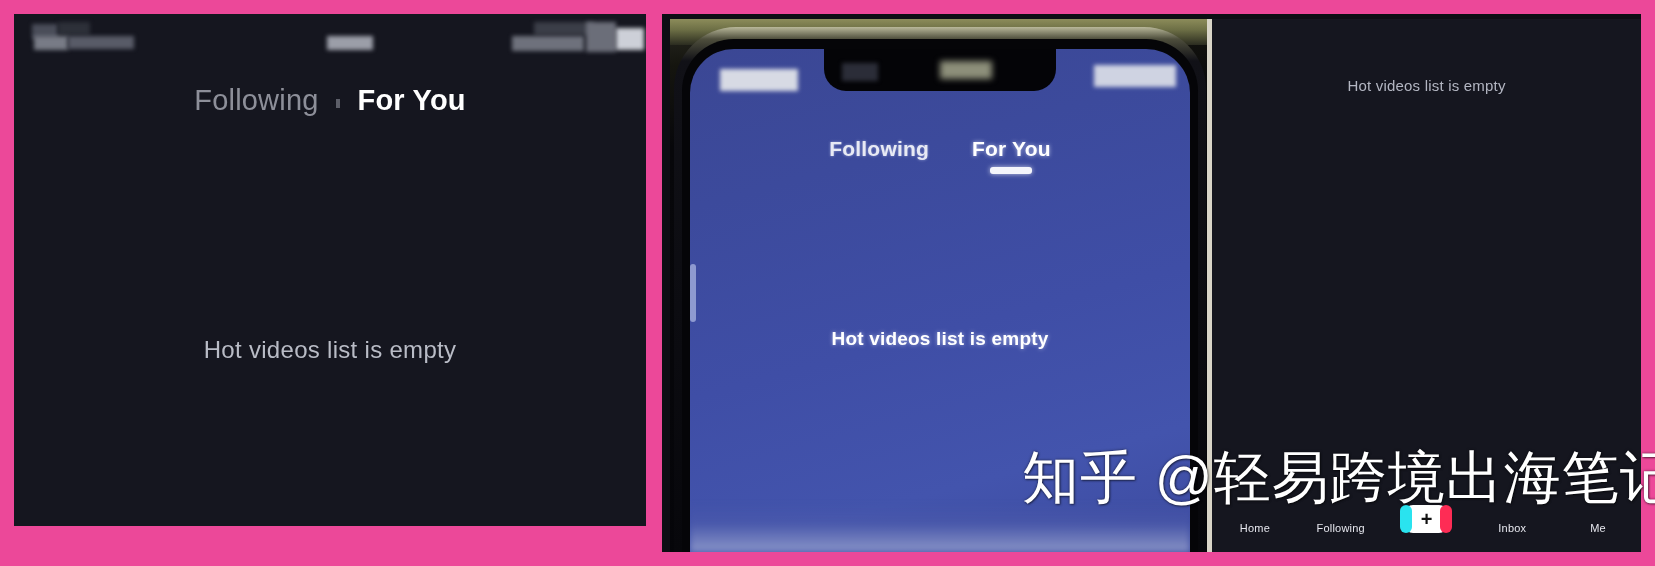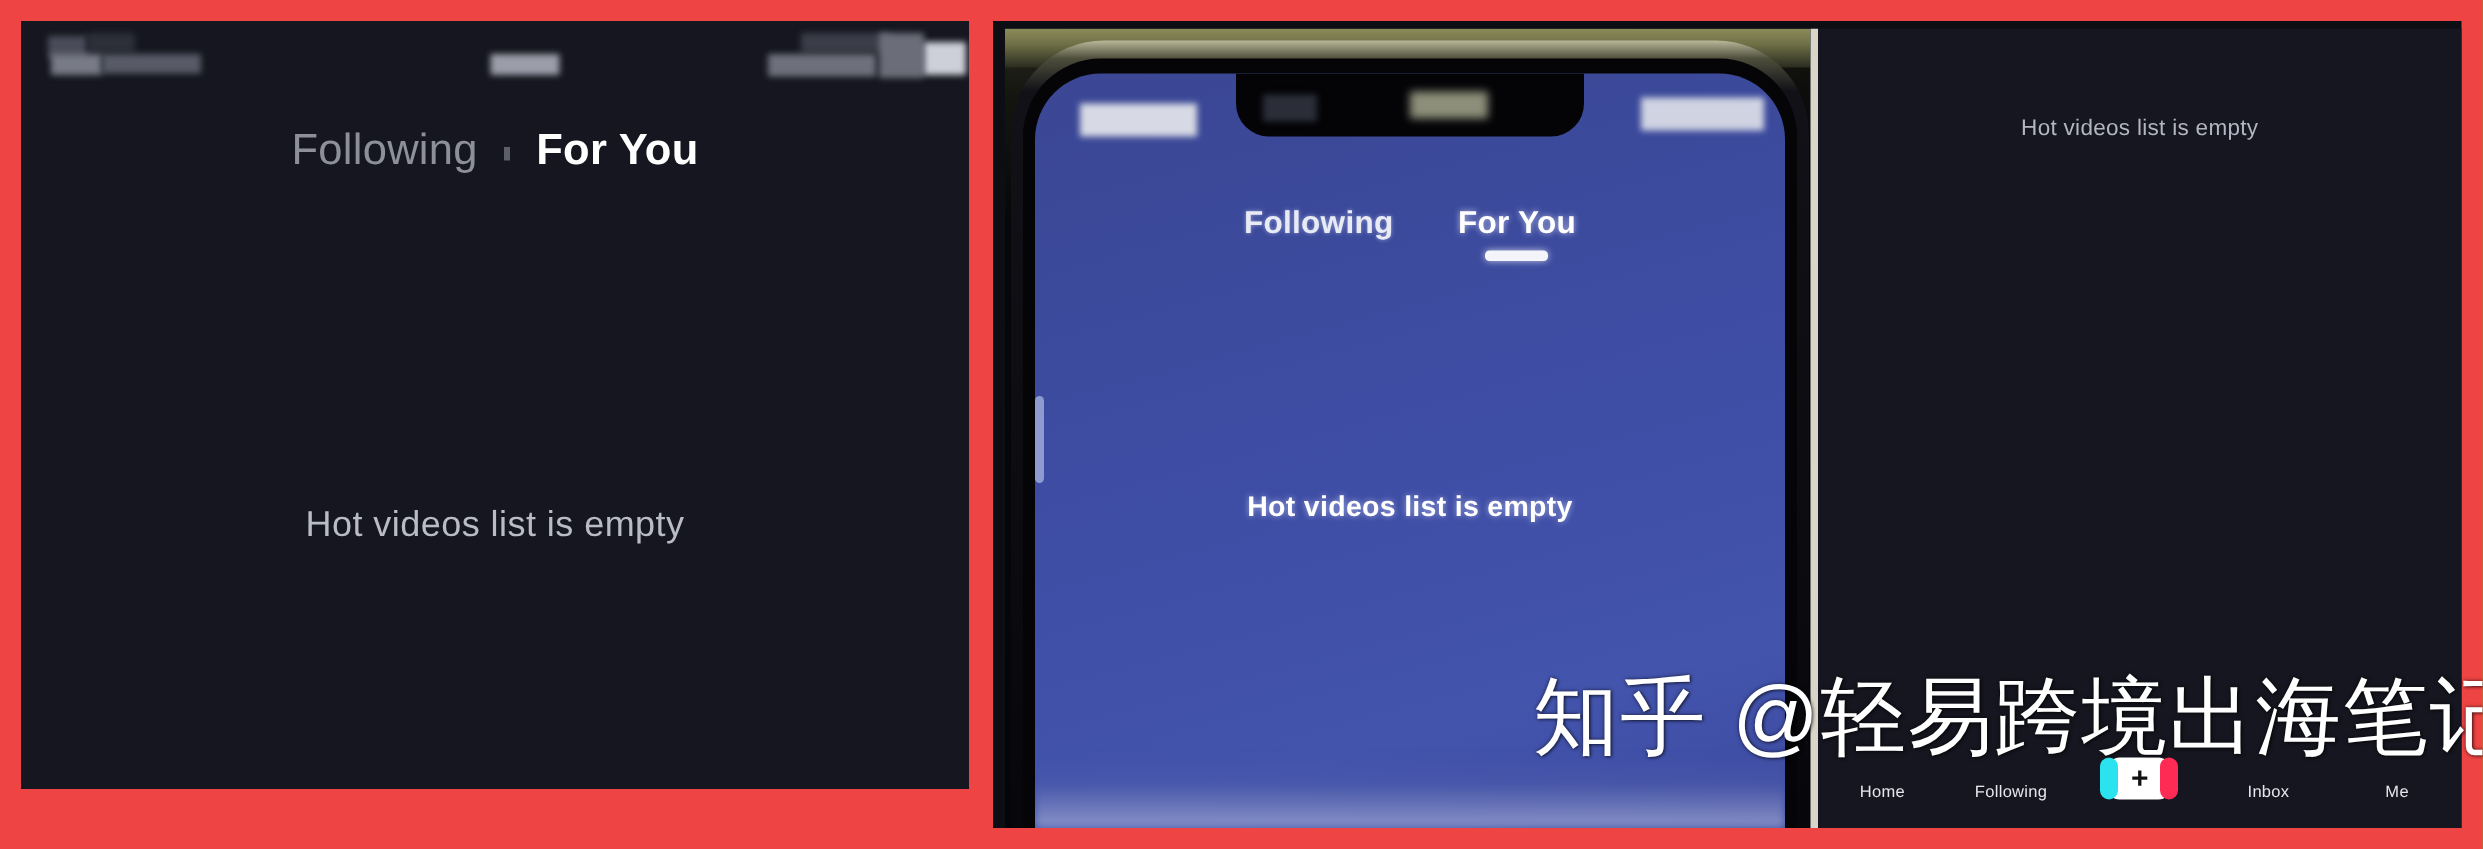--- a/index.html
+++ b/index.html
@@ -9,21 +9,21 @@
     height: 566px;
     overflow: hidden;
     background: #ef8f33;
     font-family: "Liberation Sans", sans-serif;
   }
 
   #root {
     position: relative;
     width: 1655px;
     height: 566px;
-    background: #ef4444;
+    background: #ec4899;
   }
 
   
   .left-panel {
     position: absolute;
     left: 14px;
     top: 14px;
     width: 632px;
     height: 512px;
     background: #15161f;

